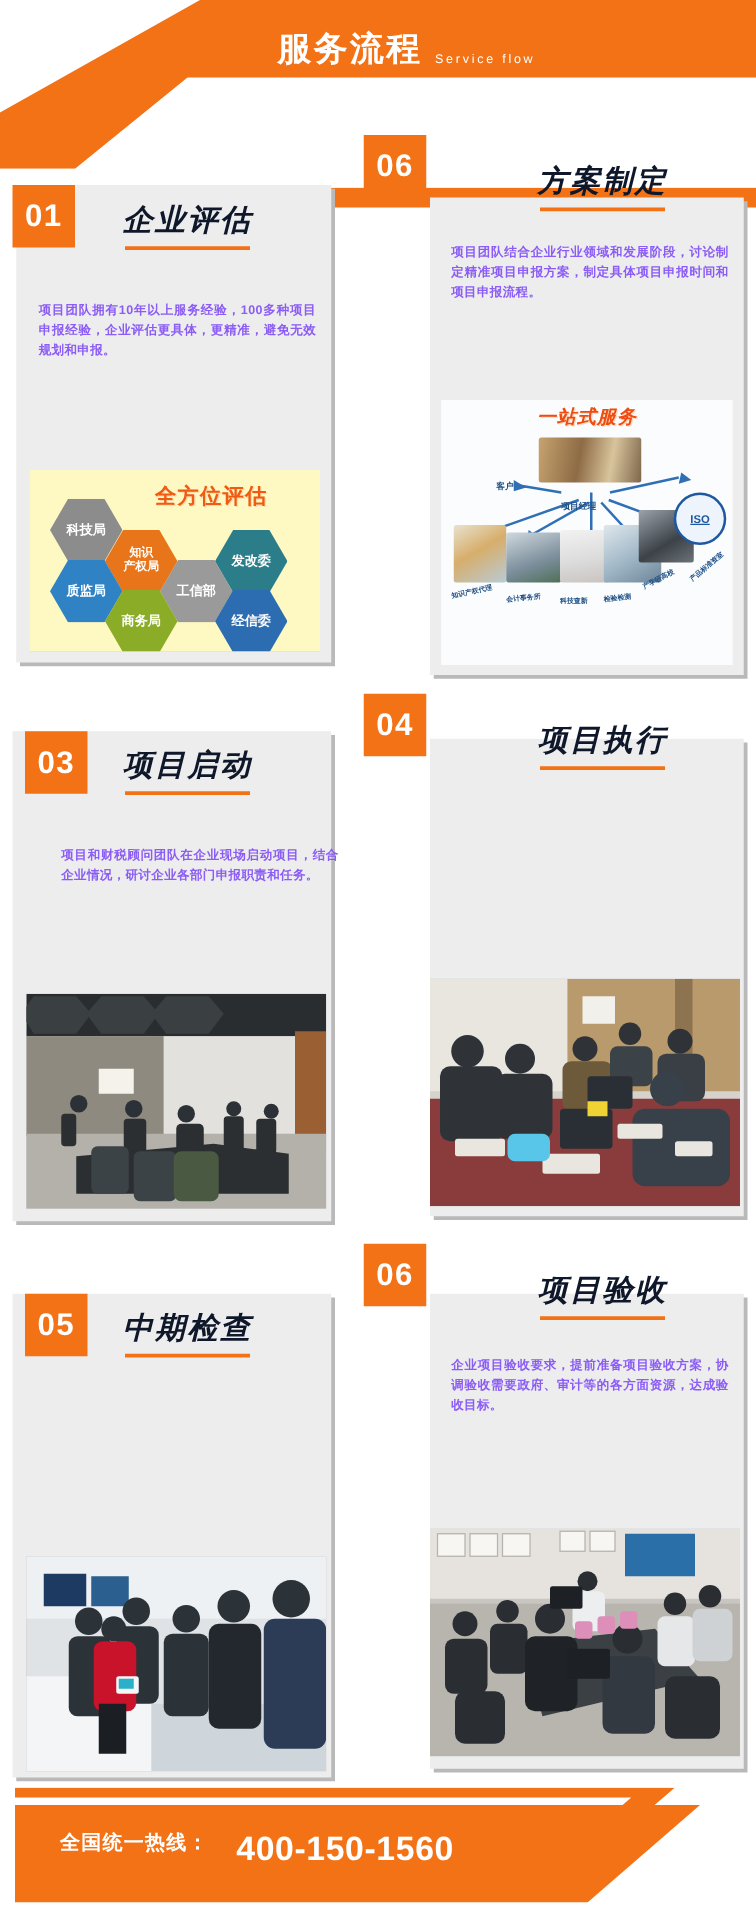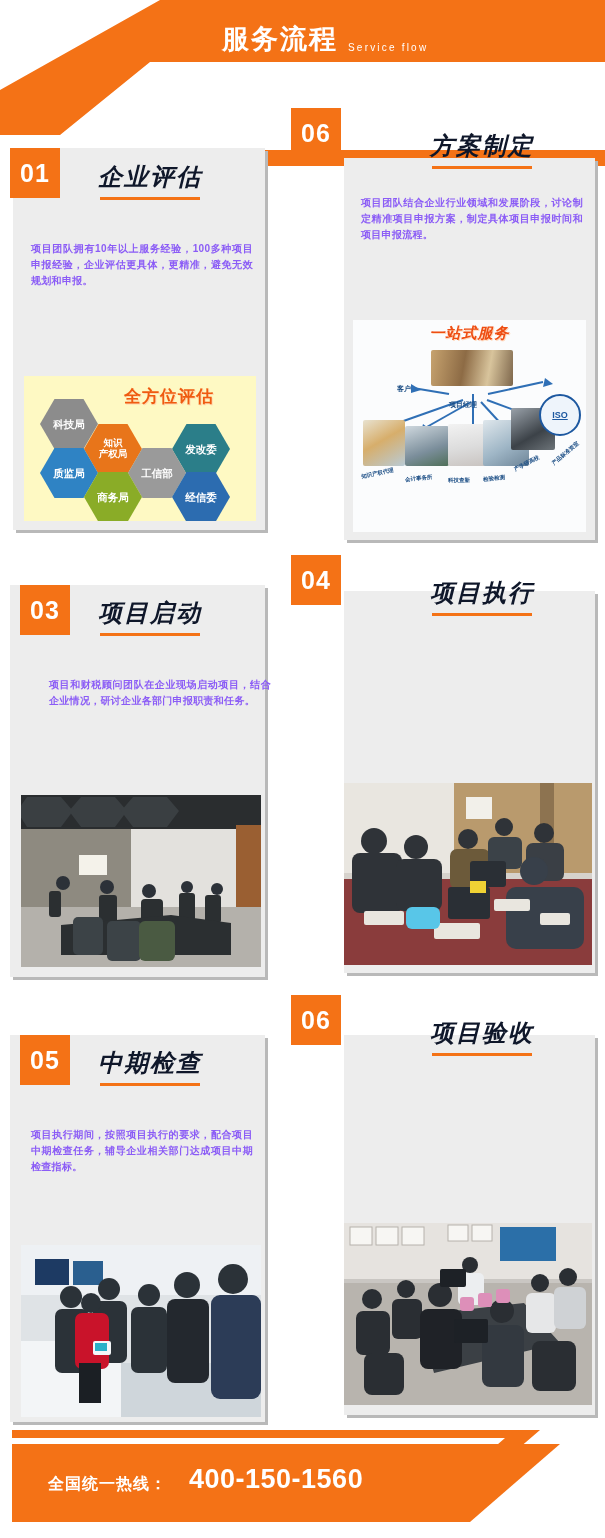--- a/index.html
+++ b/index.html
@@ -129,21 +129,21 @@
     background:#F47216;
     clip-path:polygon(12px 0, 460px 0, 540px 0, 470px 60px, 445px 60px, 505px 8px, 12px 8px);
   }
   .ft-main{
     position:absolute;left:0;top:26px;width:605px;height:80px;
     background:#F47216;
     clip-path:polygon(12px 0, 560px 0, 470px 78px, 12px 78px);
   }
   .ft-text{
     position:absolute;left:48px;top:46px;z-index:5;
-    display:flex;align-items:flex-end;gap:2px;
+    display:flex;align-items:flex-start;gap:2px;
   }
   .ft-label{color:#ffffff;font-size:16px;font-weight:bold;letter-spacing:1px;}
   .ft-num{color:#ffffff;font-size:27px;font-weight:bold;letter-spacing:0.5px;margin-left:20px;}
 </style>
 </head>
 <body>
 
 <div class="page">
 
   <div class="header">
@@ -337,21 +337,20 @@
             <rect x="126" y="98" width="16" height="12"></rect>
           </g>
       </svg>
     </div>
   </div>
 
   <div class="card" style="left:10px;top:1035px;width:262px;height:395px;">
     <div class="card-body" style="left:0;top:0;width:255px;height:387px;"></div>
     <div class="badge" style="left:10px;top:0;">05</div>
     <div class="card-title" style="left:88px;top:16px;">中期检查</div>
-    <div class="card-text" style="left:21px;top:92px;width:222px;">项目执行期间，按照项目执行的要求，配合项目中期检查任务，辅导企业相关部门达成项目中期检查指标。</div>
 
     <div class="card-photo" style="left:11px;top:210px;width:240px;height:172px;">
       <svg class="ph" viewBox="0 0 240 172" preserveAspectRatio="none">
         <rect width="240" height="172" fill="#dfe3e6"></rect>
         <rect x="0" y="0" width="240" height="50" fill="#eef1f4"></rect>
         <rect x="14" y="14" width="34" height="26" fill="#1d3a63"></rect>
         <rect x="52" y="16" width="30" height="24" fill="#2a5f8f"></rect>
         <rect x="0" y="118" width="240" height="54" fill="#cfd6db"></rect>
         <rect x="0" y="96" width="100" height="76" fill="#f3f5f7"></rect>
         <g fill="#2b3238">
@@ -378,20 +377,21 @@
             <rect x="74" y="98" width="12" height="8"></rect>
           </g>
       </svg>
     </div>
   </div>
 
   <div class="card" style="left:291px;top:995px;width:310px;height:430px;">
     <div class="card-body" style="left:53px;top:40px;width:251px;height:380px;"></div>
     <div class="badge" style="left:0;top:0;">06</div>
     <div class="card-title" style="left:139px;top:26px;">项目验收</div>
+    <div class="card-text" style="left:70px;top:90px;width:222px;">企业项目验收要求，提前准备项目验收方案，协调验收需要政府、审计等的各方面资源，达成验收目标。</div>
 
     <div class="card-photo" style="left:53px;top:228px;width:248px;height:182px;">
       <svg class="ph" viewBox="0 0 248 182" preserveAspectRatio="none">
         <rect width="248" height="182" fill="#c9c6c2"></rect>
         <rect x="0" y="0" width="248" height="56" fill="#e6e3df"></rect>
         <g fill="#f7f6f3" stroke="#b6b2ac">
           <rect x="6" y="4" width="22" height="18"></rect>
             <rect x="32" y="4" width="22" height="18"></rect>
           <rect x="58" y="4" width="22" height="18"></rect>
             <rect x="104" y="2" width="20" height="16"></rect>

